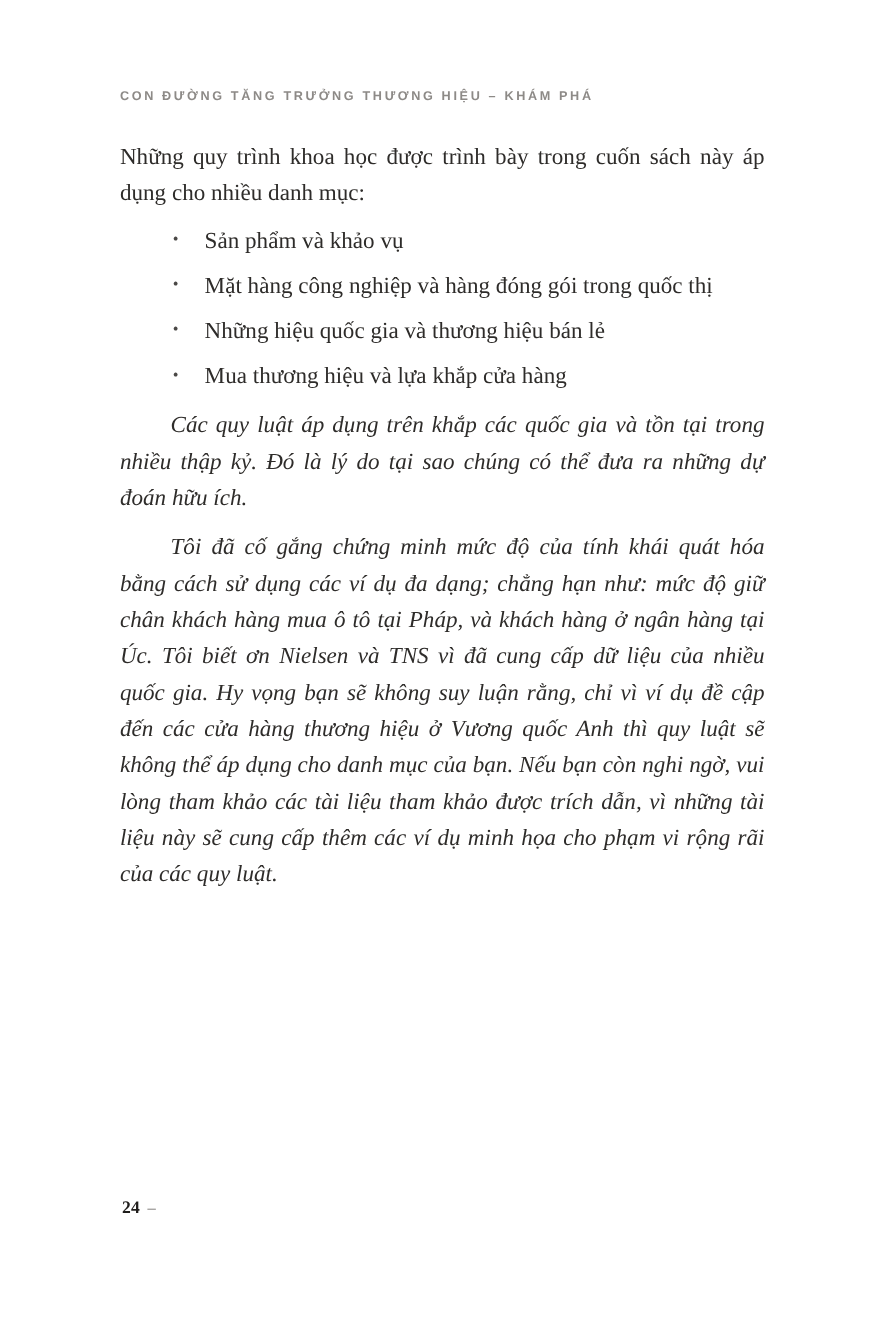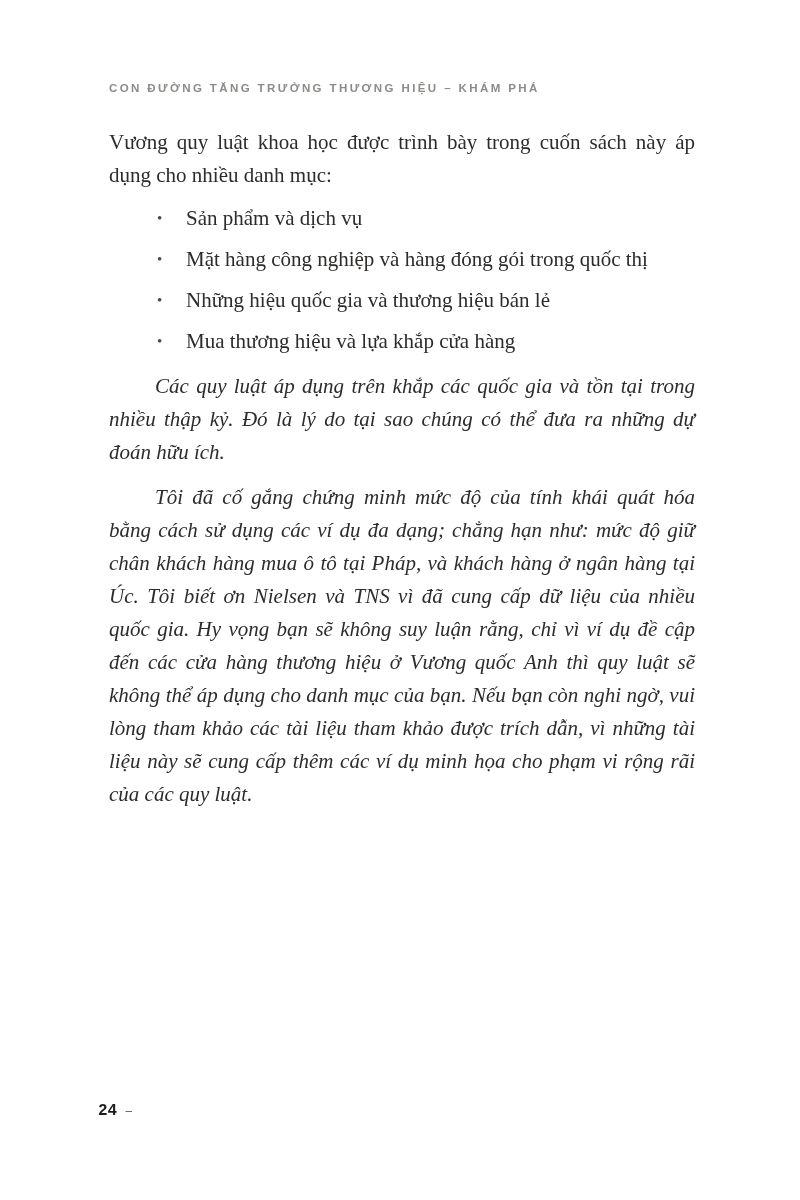--- a/index.html
+++ b/index.html
@@ -58,50 +58,49 @@
     font-size: 15px;
     color: #4a4846;
   }
   .body-paragraph {
     margin: 12px 0 0 0;
     text-indent: 46px;
     font-style: italic;
   }
   .footer {
     position: absolute;
-    left: 98px;
+    left: 111px;
     top: 1090px;
-    font-family: Liberation Mono, monospace;
+    font-family: Liberation Serif, serif;
     font-size: 16px;
     font-weight: 700;
     color: #1f1d1b;
-    margin-top: 12px;
   }
   .footer .page-dash {
     font-weight: 400;
     color: #6f6c69;
     margin-left: 7px;
     font-size: 15px;
   }
 </style>
 </head>
 <body>
 
 <div class="page">
 
   <div class="running-header">CON ĐƯỜNG TĂNG TRƯỞNG THƯƠNG HIỆU – KHÁM PHÁ</div>
 
   <div class="content">
 
-    <p class="intro-paragraph">Vương quy luật khoa học được trình bày trong cuốn sách này áp dụng cho nhiều danh mục:</p>
+    <p class="intro-paragraph">Những quy trình khoa học được trình bày trong cuốn sách này áp dụng cho nhiều danh mục:</p>
 
     <ul class="bullet-list">
       <li class="bullet-item">
         <span class="bullet-marker">•</span>
-        <span>Sản phẩm và dịch vụ</span>
+        <span>Sản phẩm và khảo vụ</span>
       </li>
       <li class="bullet-item">
         <span class="bullet-marker">•</span>
         <span>Mặt hàng công nghiệp và hàng đóng gói trong quốc thị</span>
       </li>
       <li class="bullet-item">
         <span class="bullet-marker">•</span>
         <span>Những hiệu quốc gia và thương hiệu bán lẻ</span>
       </li>
       <li class="bullet-item">

